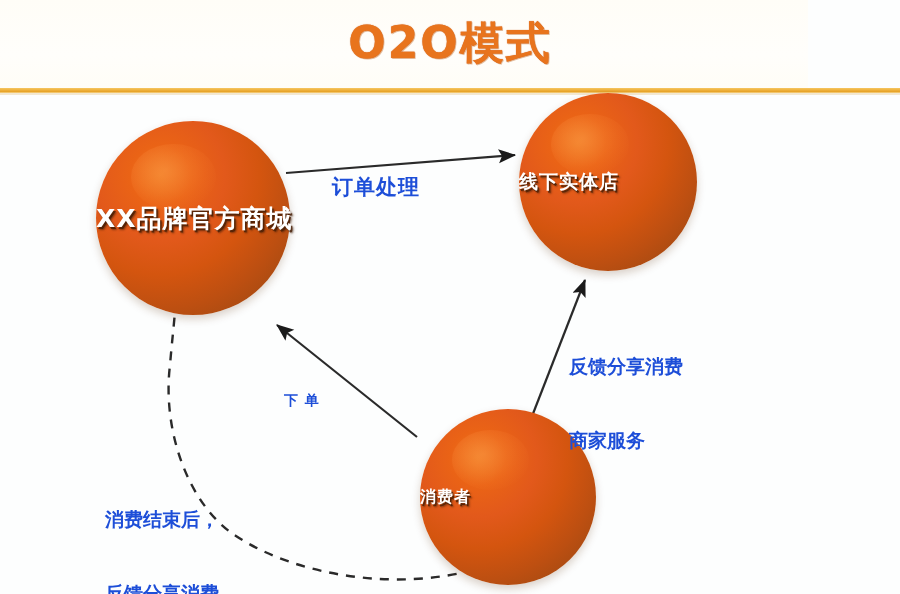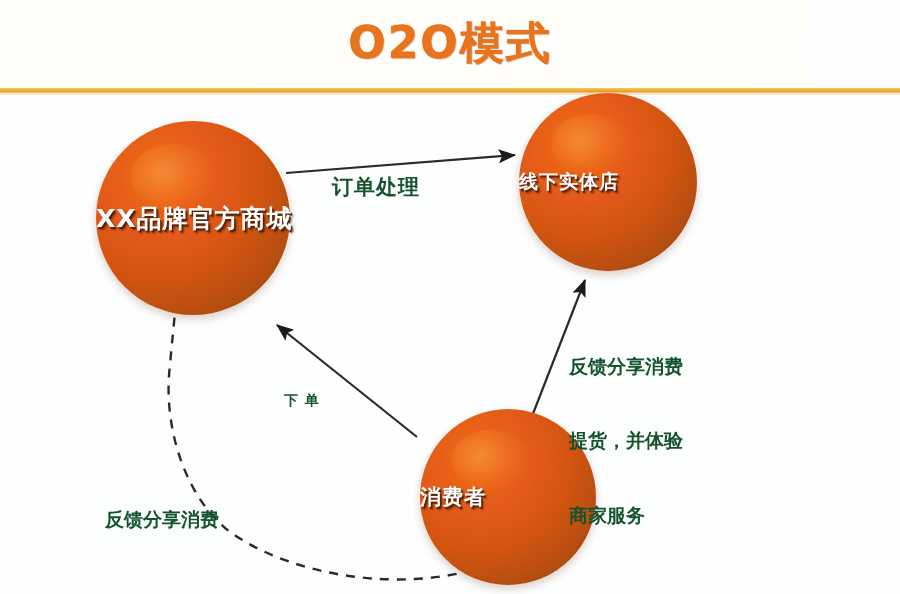--- a/index.html
+++ b/index.html
@@ -102,35 +102,35 @@
   #sphere-store {
     left: 519px; top: 93px;
     width: 178px; height: 178px;
   }
   #sphere-store .sphere-label { font-size: 19px; }
 
   #sphere-consumer {
     left: 420px; top: 409px;
     width: 176px; height: 176px;
   }
-  #sphere-consumer .sphere-label { font-size: 21px; }
+  #sphere-consumer .sphere-label { font-size: 16px; }
 
   
   #connectors {
     position: absolute;
     left: 0; top: 0;
     width: 900px; height: 594px;
     pointer-events: none;
   }
 
   
   .edge-label {
     position: absolute;
     font-family: "DejaVu Sans", sans-serif;
-    color: #14532d;
+    color: #1d4ed8;
     font-weight: 700;
     line-height: 1.30;
     white-space: pre;
   }
   #label-order-processing {
     left: 332px; top: 119px;
     font-size: 21px;
     letter-spacing: 1px;
   }
   #label-place-order {
@@ -194,22 +194,22 @@
   <div class="edge-label" id="label-order-processing">
     <div>订单处理</div>
   </div>
 
   <div class="edge-label" id="label-place-order">
     <div>下 单</div>
   </div>
 
   <div class="edge-label" id="label-pickup">
     <div>反馈分享消费</div>
-    <div>提货，并体验</div>
     <div>商家服务</div>
   </div>
 
   <div class="edge-label" id="label-feedback">
+    <div>消费结束后，</div>
     <div>反馈分享消费</div>
     
   </div>
 
 </div>
 
 </body></html>

